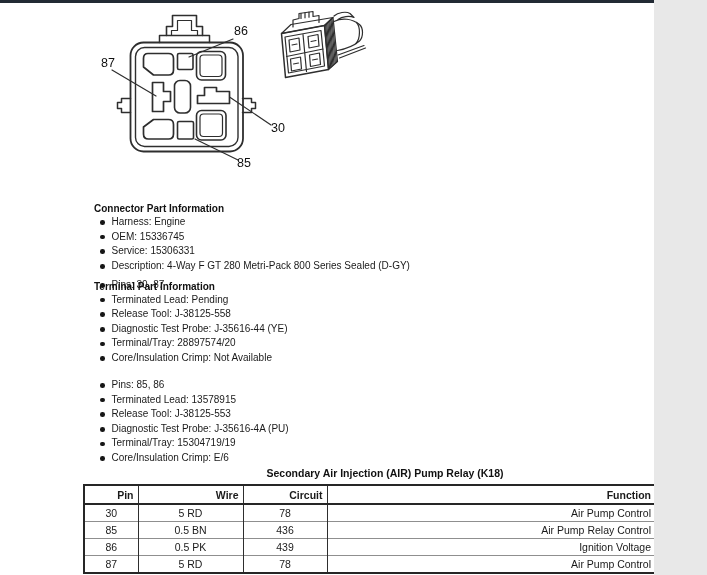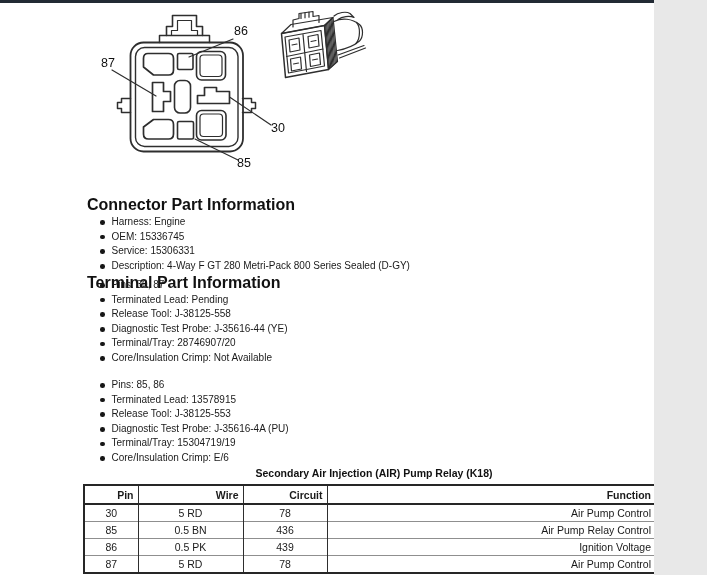--- a/index.html
+++ b/index.html
@@ -3,31 +3,31 @@
 <meta charset="utf-8">
 <style>
   html,body{margin:0;padding:0;background:#e8e8e8;}
   .page{
     position:relative;width:654px;height:575px;background:#ffffff;overflow:hidden;
     font-family:"Liberation Sans",sans-serif;color:#1a1a1a;
   }
   .top-edge{position:absolute;left:0;top:0;width:707px;height:3px;background:#222a34;}
   .diagram-svg{position:absolute;left:0;top:0;}
   .pin-label{position:absolute;font-size:12.5px;color:#101010;}
-  .sec-heading{position:absolute;margin:0;font-size:16px;font-weight:bold;color:#111;white-space:nowrap;}
+  .sec-heading{position:absolute;margin:7px;font-size:10px;font-weight:bold;color:#111;white-space:nowrap;}
   .bullets{position:absolute;margin:0;padding:0;list-style:none;}
   .bullets li{
     position:relative;padding-left:12.5px;font-size:10px;line-height:14.6px;
     color:#1a1a1a;white-space:nowrap;
   }
   .bullets li::before{
     content:"";position:absolute;left:1px;top:5.2px;width:4.6px;height:4.6px;
     border-radius:50%;background:#161616;
   }
-  .tbl-title{position:absolute;left:87px;top:467px;width:574px;text-align:center;
+  .tbl-title{position:absolute;left:98px;top:467px;width:574px;text-align:center;
     font-size:10.5px;font-weight:bold;color:#111;}
   table.pinout{
     position:absolute;left:83px;top:484px;width:574px;border-collapse:collapse;
     table-layout:fixed;font-size:10.5px;color:#1a1a1a;border:2px solid #262626;
   }
   table.pinout th, table.pinout td{padding:0 4px;overflow:hidden;white-space:nowrap;}
   table.pinout th{height:17px;font-weight:bold;text-align:right;border-bottom:2px solid #262626;}
   table.pinout th + th, table.pinout td + td{border-left:1px solid #2e2e2e;}
   table.pinout td{height:16px;border-top:1px solid #8f8f8f;text-align:center;}
   table.pinout td.fn{text-align:right;padding-left:5px;}
@@ -123,21 +123,21 @@
     <li>Service: 15306331</li>
     <li>Description: 4-Way F GT 280 Metri-Pack 800 Series Sealed (D-GY)</li>
   </ul>
 
   <h3 class="sec-heading" style="left:87px;top:274px">Terminal Part Information</h3>
   <ul class="bullets" style="left:99px;top:278px">
     <li>Pins: 30, 87</li>
     <li>Terminated Lead: Pending</li>
     <li>Release Tool: J-38125-558</li>
     <li>Diagnostic Test Probe: J-35616-44 (YE)</li>
-    <li>Terminal/Tray: 28746907/20</li>
+    <li>Terminal/Tray: 28897574/20</li>
     <li>Core/Insulation Crimp: Not Available</li>
   </ul>
   <ul class="bullets" style="left:99px;top:378px">
     <li>Pins: 85, 86</li>
     <li>Terminated Lead: 13578915</li>
     <li>Release Tool: J-38125-553</li>
     <li>Diagnostic Test Probe: J-35616-4A (PU)</li>
     <li>Terminal/Tray: 15304719/19</li>
     <li>Core/Insulation Crimp: E/6</li>
   </ul>

